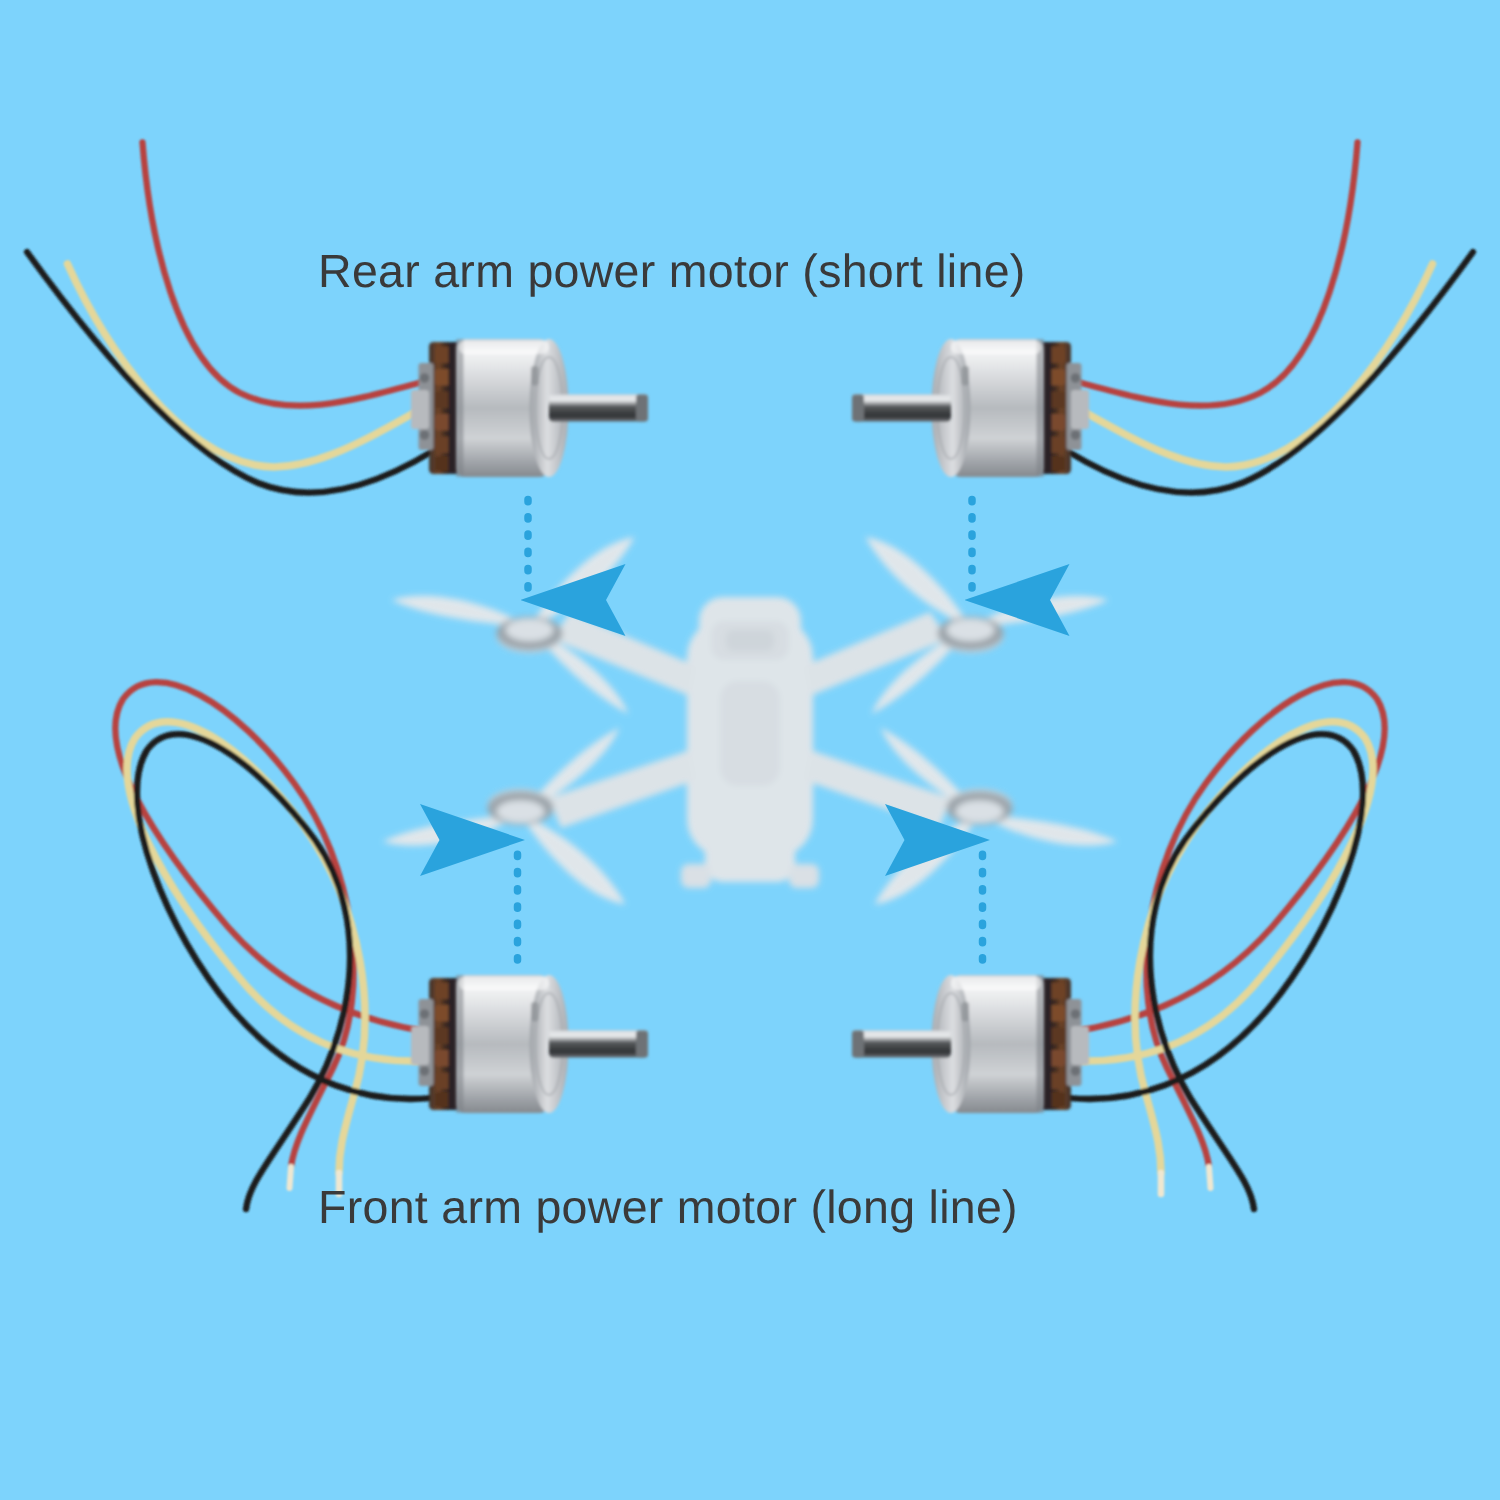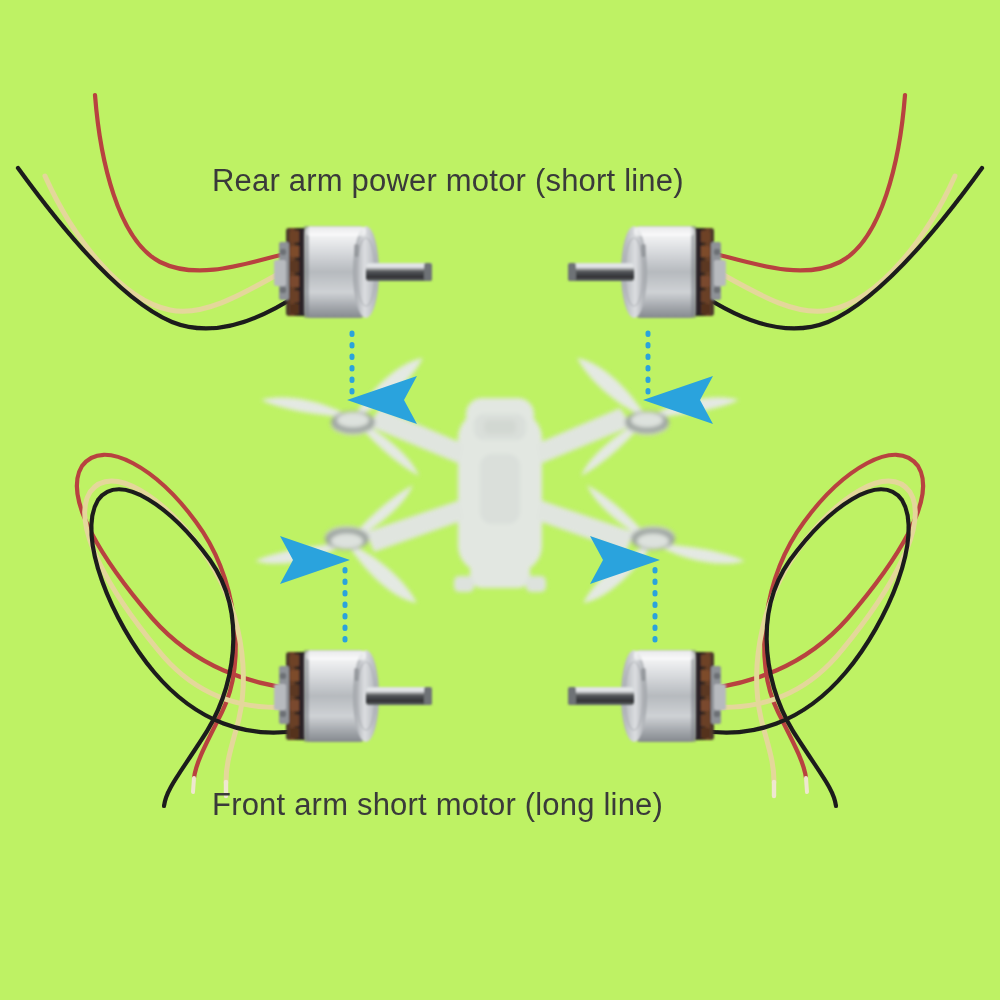--- a/index.html
+++ b/index.html
@@ -2,21 +2,21 @@
 <html><head>
 <meta charset="utf-8">
 <style>
   html,body{margin:0;padding:0;}
   body{
     width:1000px;height:1000px;
     background:#fdfdfd;
     font-family:"Liberation Sans", sans-serif;
     overflow:hidden;
   }
-  #stage{position:relative;width:1000px;height:1000px;background:#bef264;}
+  #stage{position:relative;width:1000px;height:1000px;background:#7dd3fc;}
   #scene{position:absolute;inset:0;width:1000px;height:1000px;}
   .label{
     position:absolute;
     color:#3a3a3a;
     font-size:31px;
     font-weight:400;
     letter-spacing:.2px;
     white-space:nowrap;
     font-family:"Liberation Sans", sans-serif;
   }
@@ -268,15 +268,15 @@
         <use href="#motorL"></use>
       </g>
       <g>
         <line x1="655" y1="640" x2="655" y2="560" stroke="#2aa3dd" stroke-width="5" stroke-linecap="round" stroke-dasharray="1.5 10" marker-end="url(#arrHeadUp)"></line>
       </g>
     </g>
   </svg>
 
   <div class="label" id="label-rear">Rear arm power motor (short line)</div>
 
-  <div class="label" id="label-front">Front arm short motor (long line)</div>
+  <div class="label" id="label-front">Front arm power motor (long line)</div>
 
 </div>
 
 </body></html>

